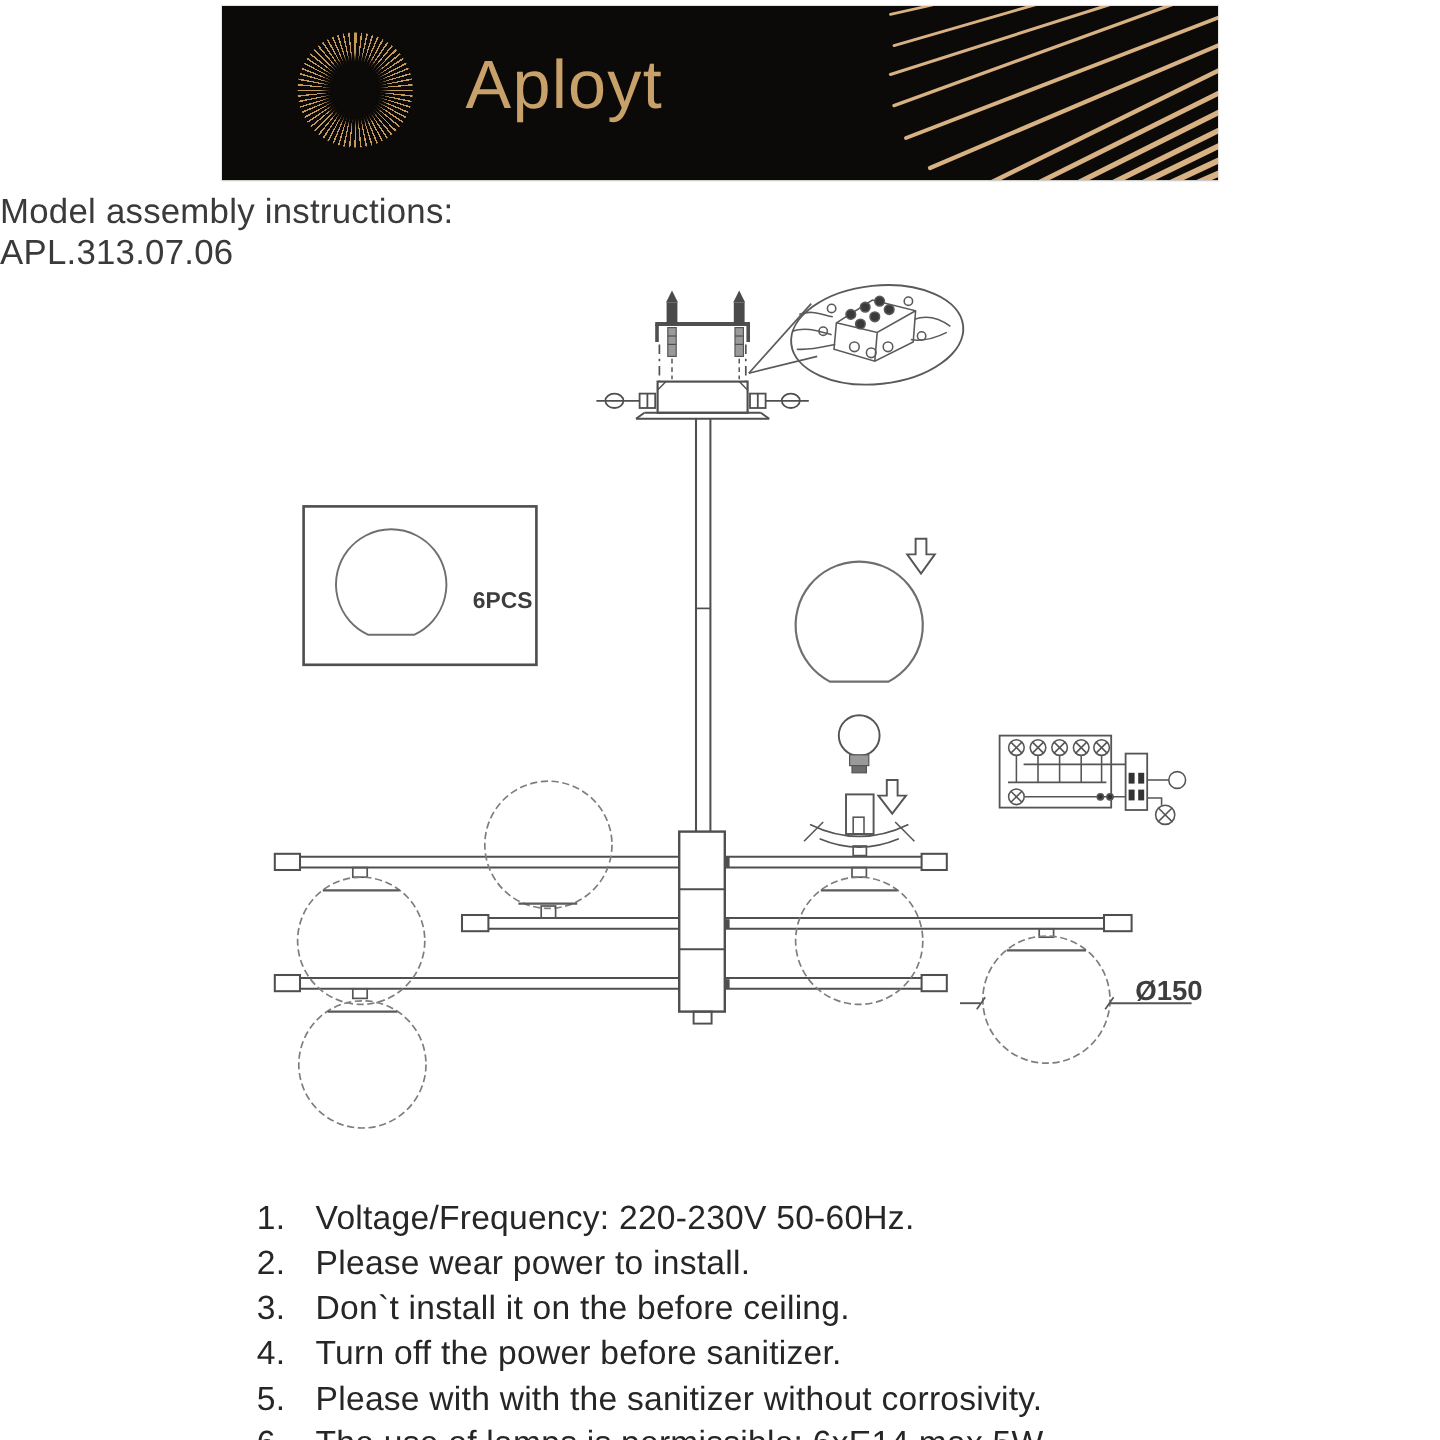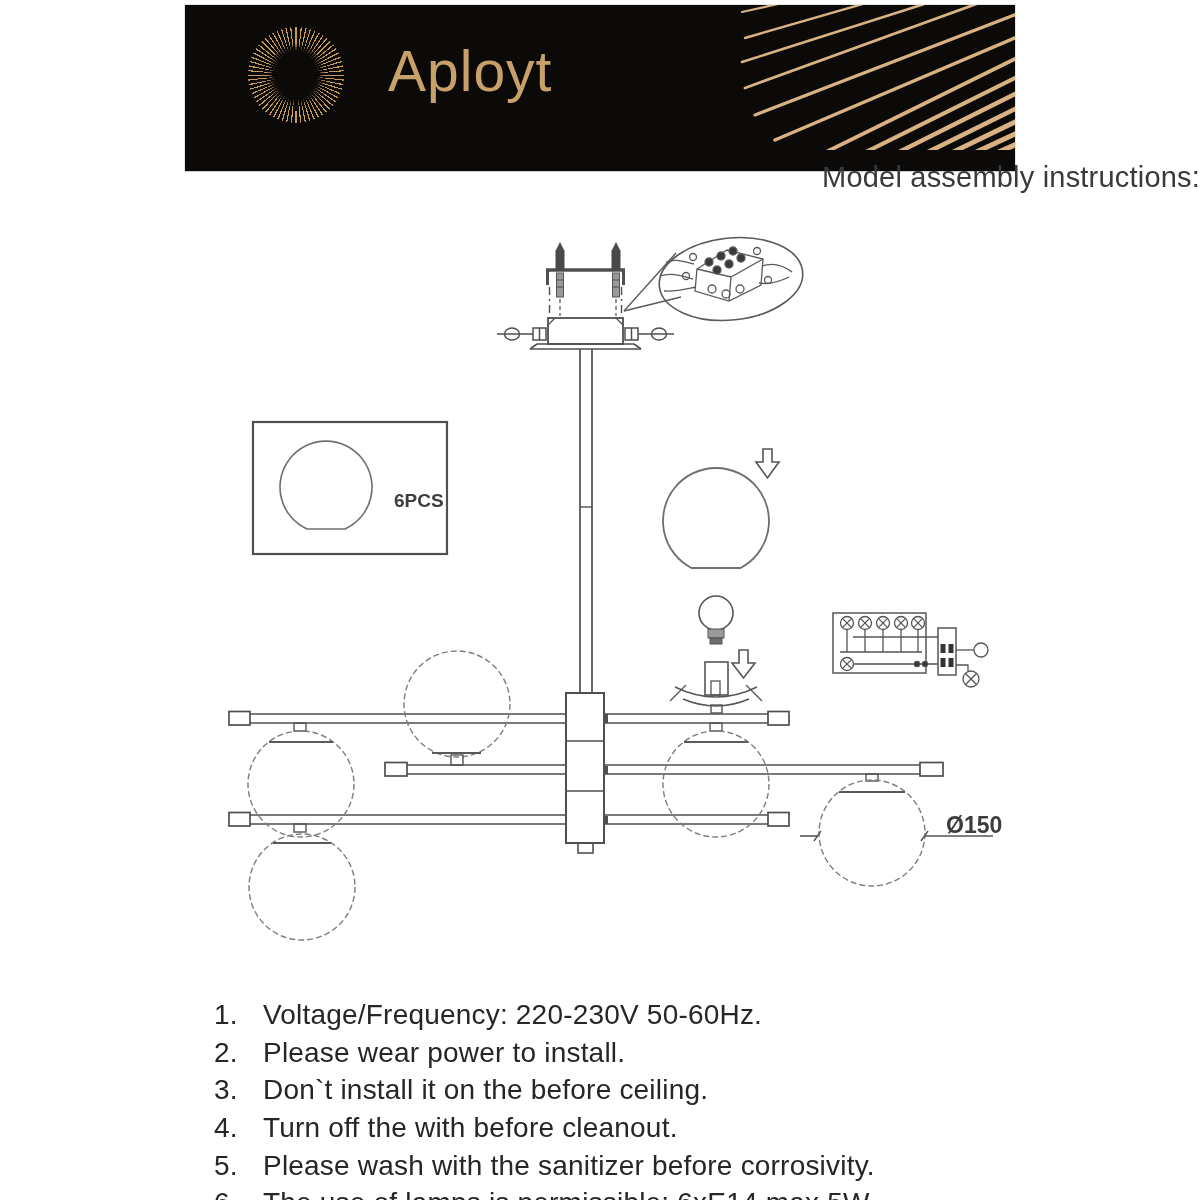--- a/index.html
+++ b/index.html
@@ -2,21 +2,21 @@
 <html><head>
 <meta charset="utf-8">
 <style>
   html,body{margin:0;padding:0;}
   body{
     width:1200px;height:1200px;position:relative;overflow:hidden;
     background:#ffffff;font-family:"Liberation Sans",sans-serif;
   }
   
   .banner{
-    position:absolute;left:185px;top:5px;width:830px;height:166px;
+    position:absolute;left:185px;top:5px;width:830px;height:145px;
     background:#0c0a08;overflow:hidden;
     box-shadow:0 1px 0 #cfcdc9, 0 0 0 1px #e7e5e1;
   }
   .sun{
     position:absolute;left:63px;top:22px;width:96px;height:96px;border-radius:50%;
     background:repeating-conic-gradient(#c59a5e 0deg 1.6deg,#0c0a08 1.6deg 5.6deg);
   }
   .sun::before{
     content:"";position:absolute;left:10px;top:8px;right:10px;bottom:8px;border-radius:50%;
     background:radial-gradient(closest-side,#0c0a08 0 52%, rgba(12,10,8,0) 78%);
@@ -25,21 +25,21 @@
     content:"";position:absolute;left:29px;top:24px;width:38px;height:48px;border-radius:50%;
     background:#0c0a08;box-shadow:0 0 6px 3px #0c0a08;
   }
   .brand{
     position:absolute;left:203px;top:33px;
     font-size:57px;font-weight:400;letter-spacing:1px;color:#c7a169;
   }
   .rays{position:absolute;right:0;top:0;width:460px;height:145px;}
   
   .title{
-    position:absolute;left:0;top:160px;width:1200px;text-align:right;
+    position:absolute;left:0;top:160px;width:1200px;text-align:left;
     font-size:29px;line-height:34px;color:#3a3a3a;letter-spacing:0.2px;
   }
   
   .diagram{position:absolute;left:0;top:0;width:1200px;height:1200px;}
   
   .list{
     position:absolute;left:214px;top:999px;width:800px;
     font-size:28px;color:#262626;letter-spacing:0.2px;
   }
   .list .row{display:flex;height:37.7px;align-items:flex-start;}
@@ -66,20 +66,21 @@
       <line x1="737" y1="150" x2="832" y2="103" stroke-width="4.6"></line>
       <line x1="762" y1="150" x2="832" y2="116" stroke-width="4.8"></line>
       <line x1="785" y1="150" x2="832" y2="128" stroke-width="5.0"></line>
       <line x1="807" y1="150" x2="832" y2="139" stroke-width="5.2"></line>
     </g>
   </svg>
 </div>
 
 <div class="title">
   <div>Model assembly instructions:</div>
+  <div>APL.313.07.06</div>
 </div>
 
 <svg class="diagram" viewBox="0 0 1200 1200">
 
   <g stroke="#4f4f4f" fill="none" stroke-width="1.7">
 
     <line x1="250" y1="714" x2="768" y2="714"></line>
       <line x1="250" y1="723" x2="768" y2="723"></line>
     <rect x="229" y="711.5" width="21" height="13.5"></rect>
     <rect x="768" y="711.5" width="21" height="13.5"></rect>
@@ -305,23 +306,23 @@
   <div class="row">
     <span class="num">2.</span>
     <span class="txt">Please wear power to install.</span>
   </div>
   <div class="row">
     <span class="num">3.</span>
     <span class="txt">Don`t install it on the before ceiling.</span>
   </div>
   <div class="row">
     <span class="num">4.</span>
-    <span class="txt">Turn off the with before cleanout.</span>
+    <span class="txt">Turn off the power before sanitizer.</span>
   </div>
   <div class="row">
     <span class="num">5.</span>
-    <span class="txt">Please wash with the sanitizer before corrosivity.</span>
+    <span class="txt">Please with with the sanitizer without corrosivity.</span>
   </div>
   <div class="row">
     <span class="num">6.</span>
     <span class="txt">The use of lamps is permissible: 6xE14 max 5W.</span>
   </div>
 </div>
 
 </body></html>

